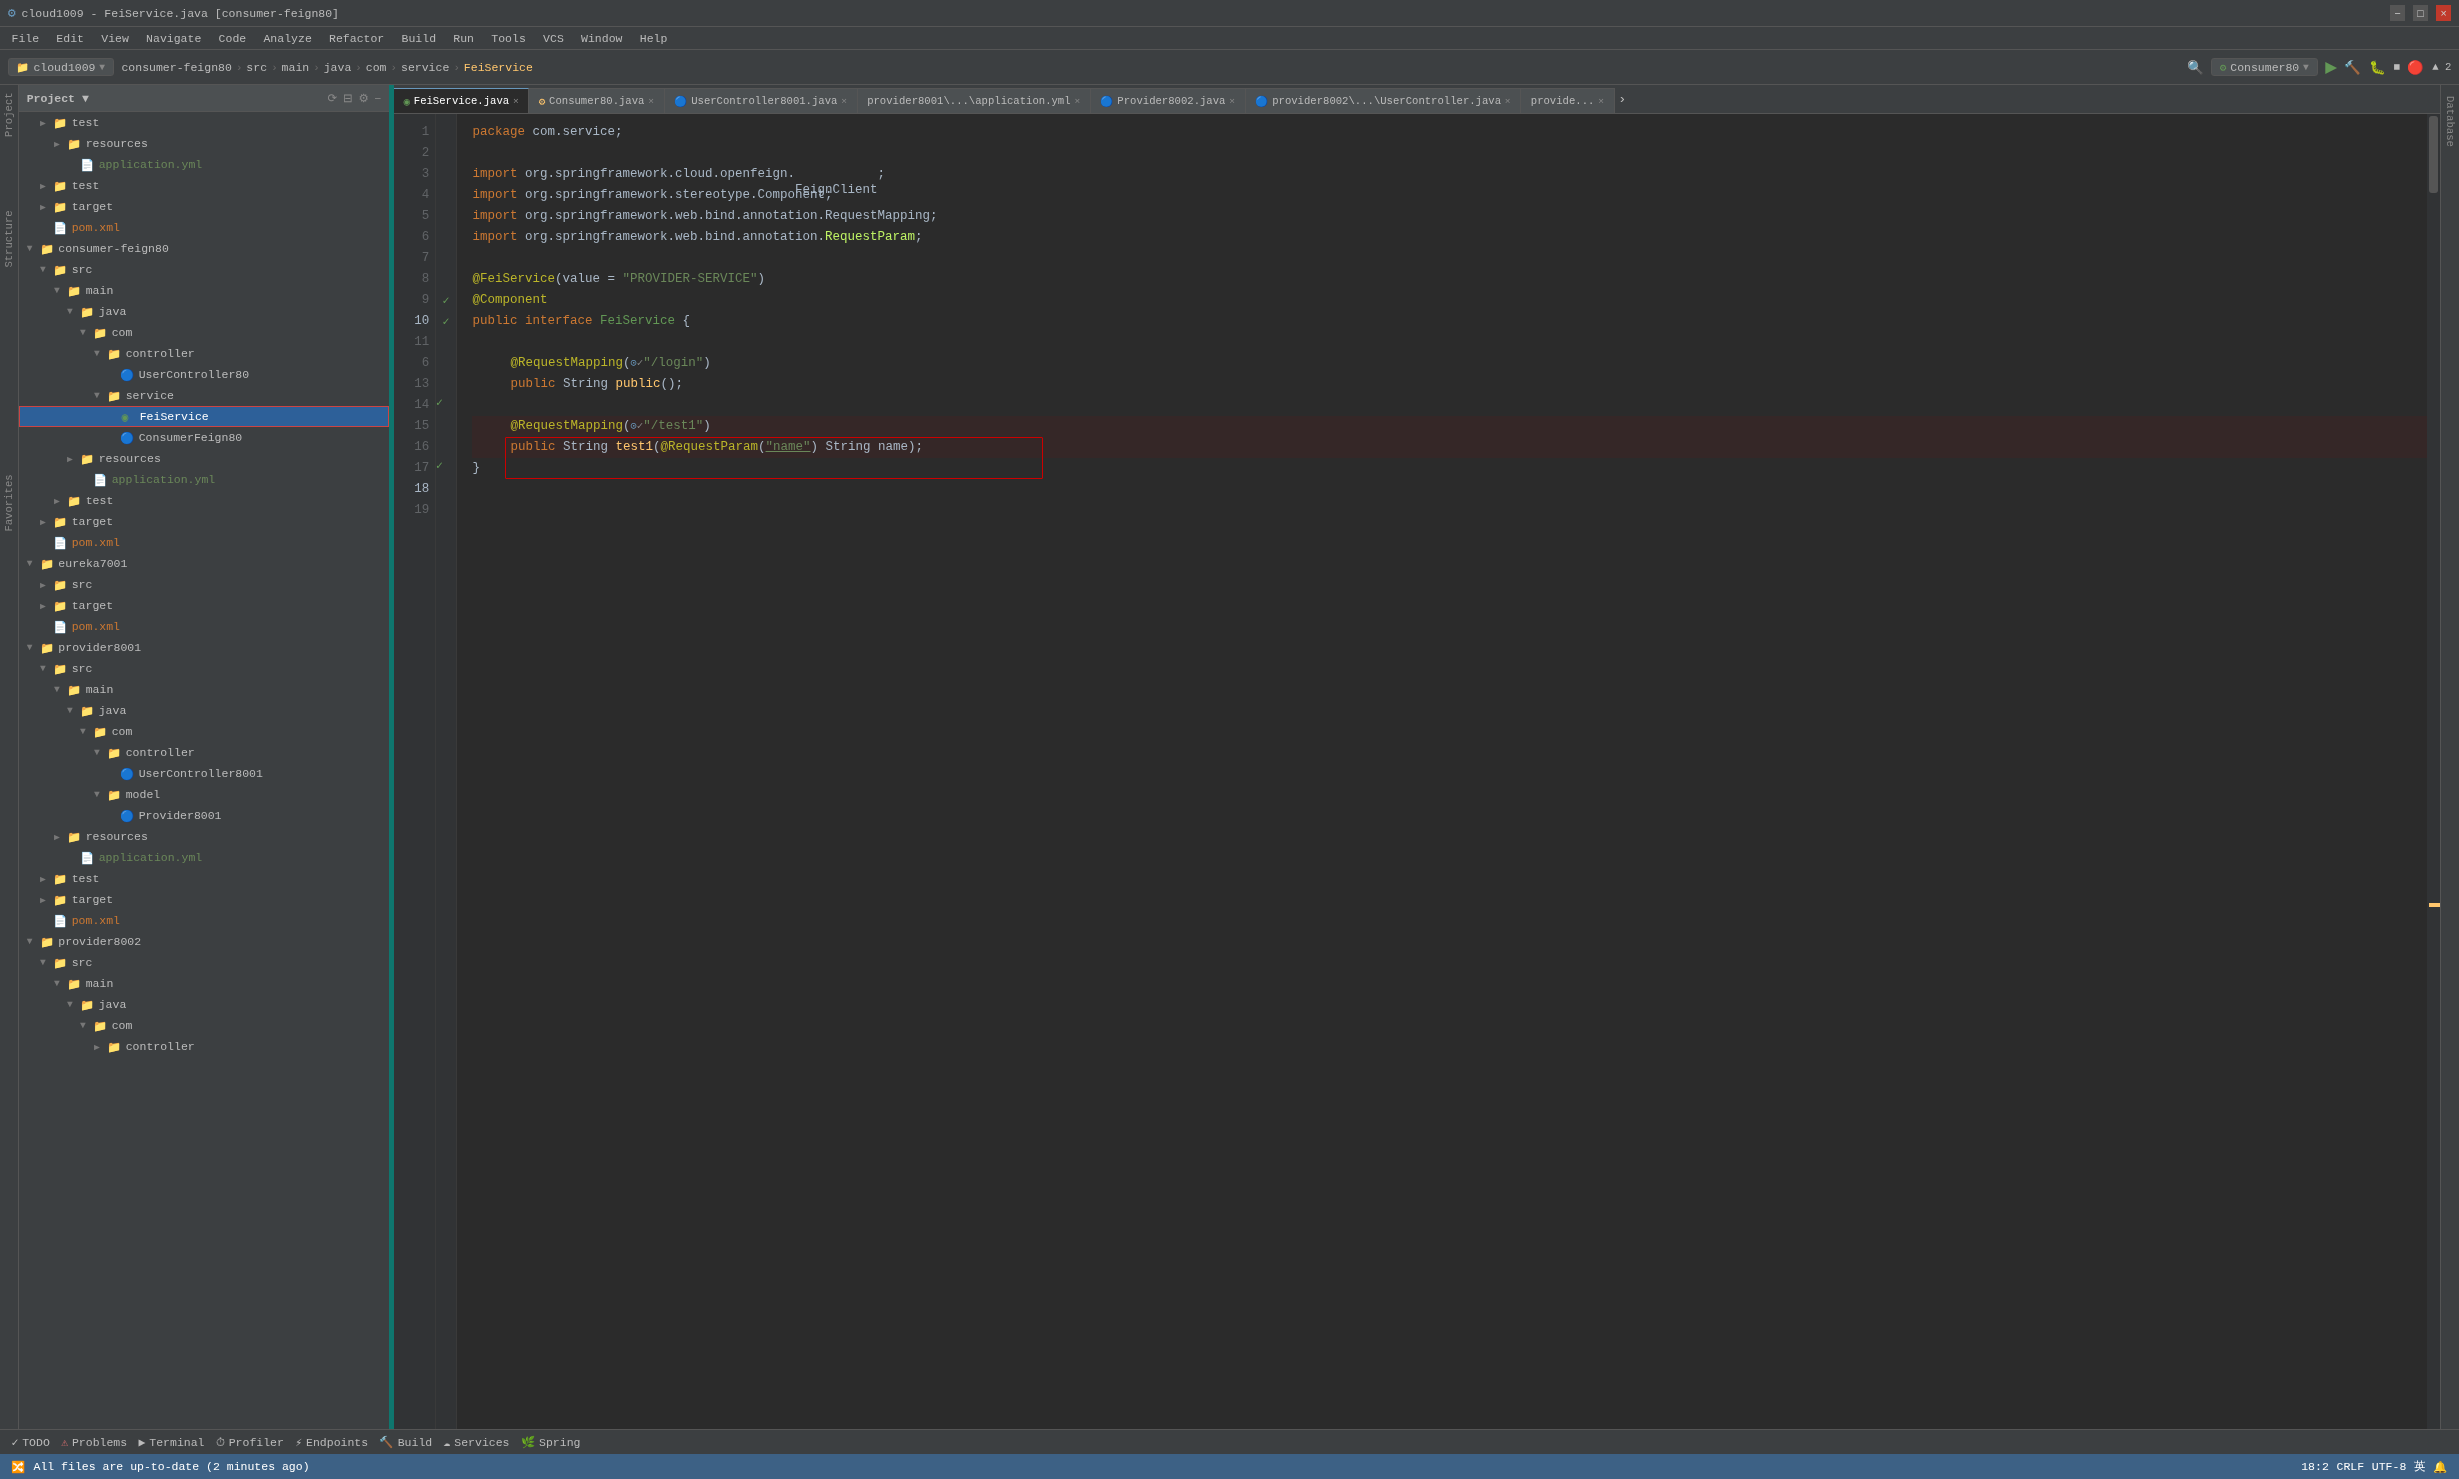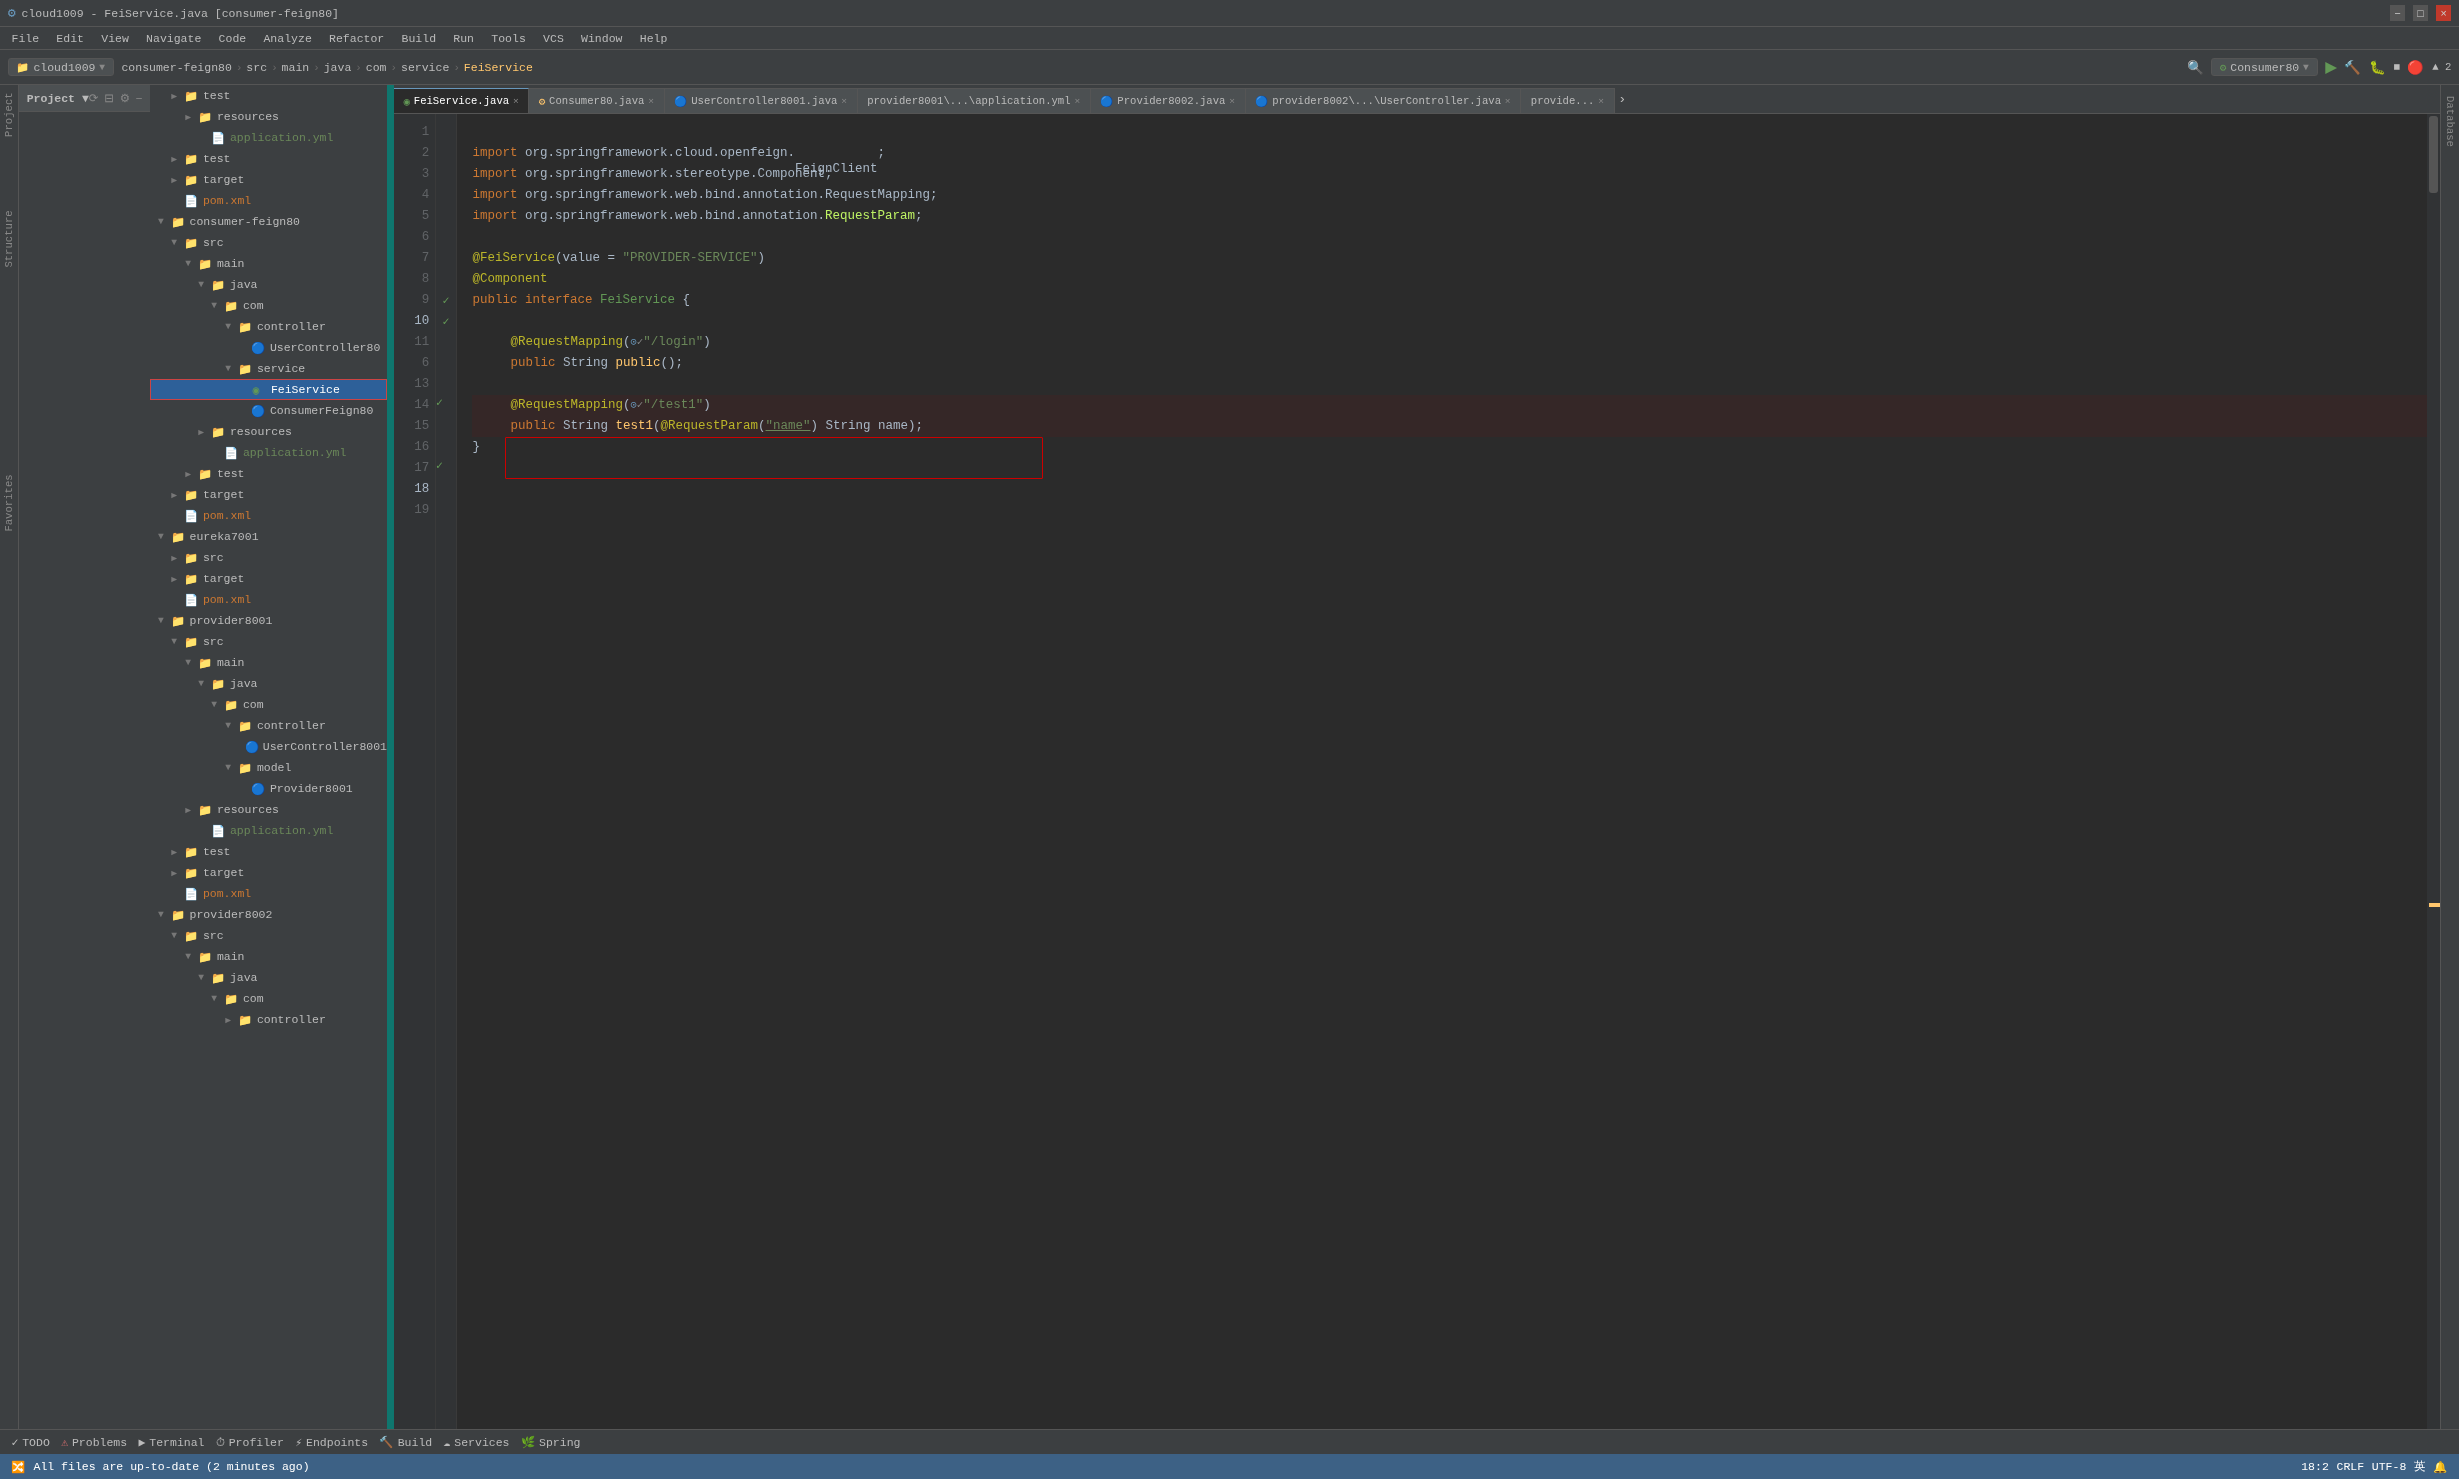--- a/index.html
+++ b/index.html
@@ -328,21 +328,21 @@
 </div>
 
 <div id="main" style="height:calc(1479px - 27px - 23px - 35px - 25px - 25px);display:flex;position:relative;">
 
   <div style="width:19px;background:#3c3f41;border-right:1px solid #555;display:flex;flex-direction:column;align-items:center;gap:0;">
     <div style="writing-mode:vertical-rl;transform:rotate(180deg);font-size:10.6px;color:#888;padding:7.7px 1.9px;cursor:pointer;white-space:nowrap;">Project</div>
     <div style="writing-mode:vertical-rl;transform:rotate(180deg);font-size:10.6px;color:#888;padding:7.7px 1.9px;cursor:pointer;white-space:nowrap;margin-top:58px;">Structure</div>
     <div style="writing-mode:vertical-rl;transform:rotate(180deg);font-size:10.6px;color:#888;padding:7.7px 1.9px;cursor:pointer;white-space:nowrap;margin-top:192px;">Favorites</div>
   </div>
 
-  <div id="project-panel" style="width:375px;background:#3c3f41;border-right:7px solid #0f766e;display:flex;flex-direction:row;overflow:hidden;">
+  <div id="project-panel" style="width:375px;background:#3c3f41;border-right:5px solid #0f766e;display:flex;flex-direction:column;overflow:hidden;">
     <div id="project-header" style="height:27px;background:#4c5052;display:flex;align-items:center;justify-content:space-between;padding:0 7.7px;border-bottom:1px solid #555;">
       <span style="font-size:11.5px;color:#bbbbbb;font-weight:bold;">Project ▼</span>
       <div style="display:flex;gap:5.8px;">
         <button style="background:none;border:none;color:#888;font-size:11.5px;cursor:pointer;">⟳</button>
         <button style="background:none;border:none;color:#888;font-size:11.5px;cursor:pointer;">⊟</button>
         <button style="background:none;border:none;color:#888;font-size:11.5px;cursor:pointer;">⚙</button>
         <button style="background:none;border:none;color:#888;font-size:11.5px;cursor:pointer;">−</button>
       </div>
     </div>
     <div id="project-tree" style="flex:1;overflow-y:auto;overflow-x:hidden;">
@@ -659,20 +659,23 @@
         <div style="height:21px;"><span style="color:#629755;font-size:11.5px;">✓</span></div>
         <div style="height:21px;"></div>
         <div style="height:21px;"></div>
         <div style="height:21px;"><span style="color:#629755;font-size:11.5px;">✓</span></div>
         <div style="height:21px;"></div>
         <div style="height:21px;"></div>
       </div>
 
       <div id="code-content" style="flex:1;padding:7.7px 0 0 15.4px;line-height:21px;font-size:12.5px;overflow:auto;font-family:'Consolas','Courier New',monospace;position:relative;">
 
+        <div class="code-line">
+          <span class="kw">package</span><span class="plain"> com.service;</span>
+        </div>
 
         <div class="code-line">&nbsp;</div>
 
         <div class="code-line">
           <span class="kw">import</span><span class="plain"> org.springframework.cloud.openfeign.</span><span style="color:#a9b7c6;margin-top:33px;">FeignClient</span><span class="plain">;</span>
         </div>
 
         <div class="code-line">
           <span class="kw">import</span><span class="plain"> org.springframework.stereotype.</span><span style="color:#a9b7c6;">Component</span><span class="plain">;</span>
         </div>

